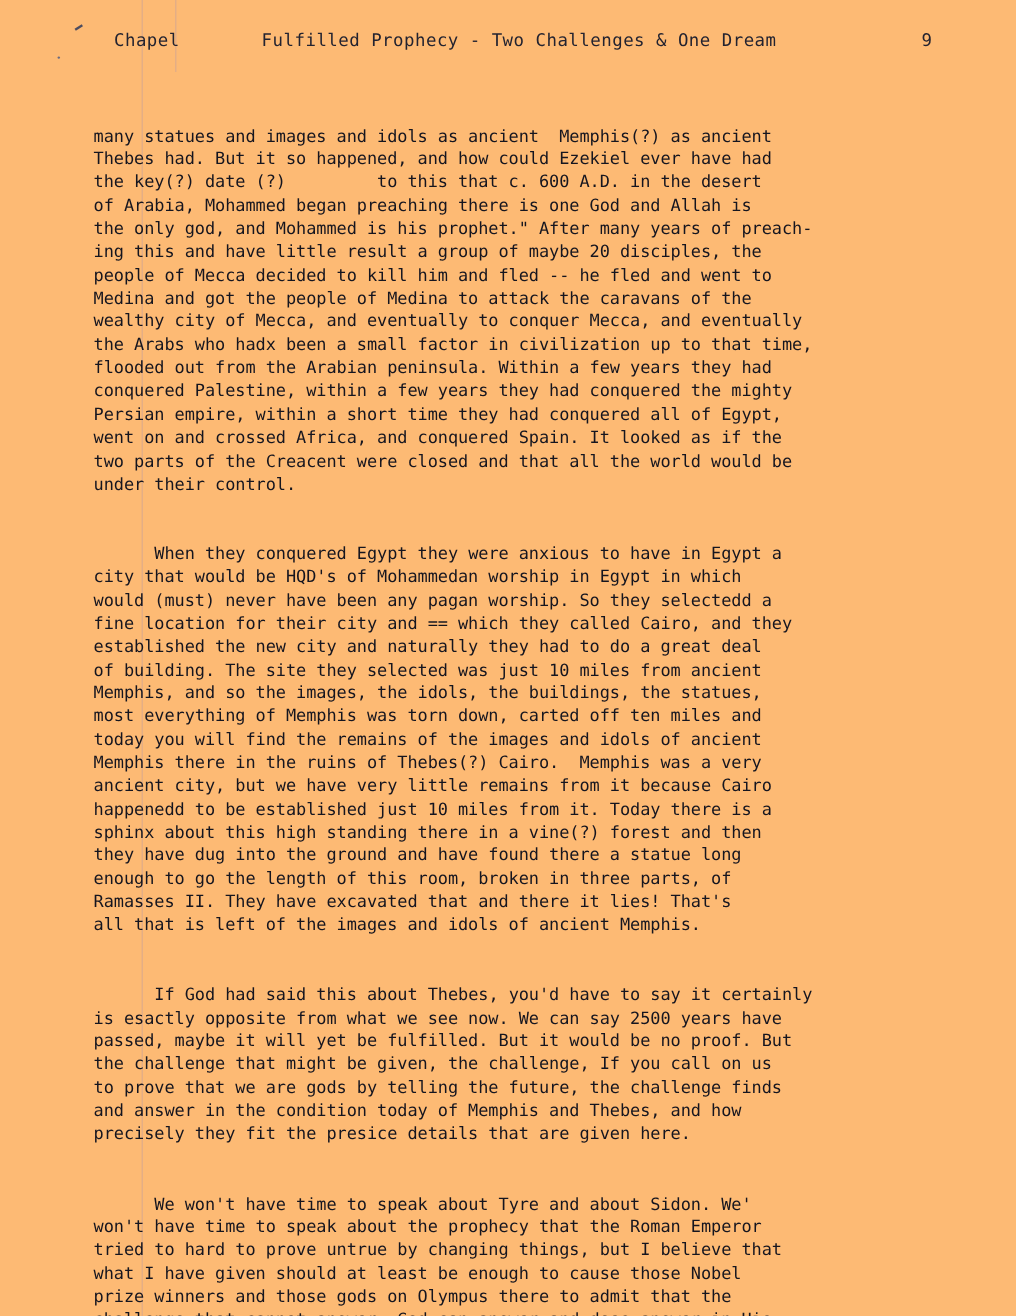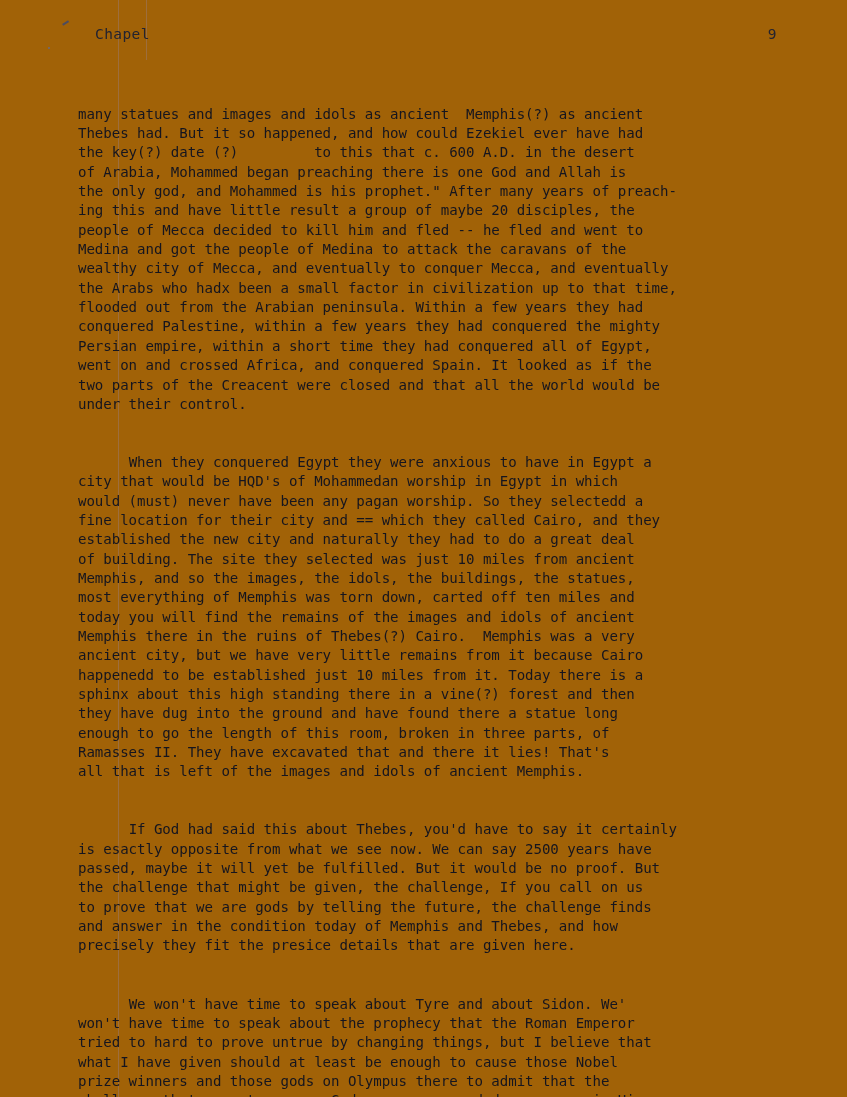--- a/index.html
+++ b/index.html
@@ -12,21 +12,21 @@
     height: 1097px;
     position: relative;
     overflow: hidden;
     font-family: "DejaVu Sans Mono", "Liberation Mono", monospace;
     color: #1c1c28;
   }
 
   .page {
     position: absolute;
     inset: 0;
-    background: #a16207;
+    background: #fdba74;
   }
 
   
   .guide-left {
     position: absolute;
     left: 118px;
     top: 0;
     width: 1px;
     height: 1097px;
     background: rgba(150,140,190,0.30);
@@ -111,20 +111,21 @@
 
 <div class="page">
 
   <div class="guide-left"></div>
   <div class="guide-left2"></div>
   <div class="tick"></div>
   <div class="dot-mark"></div>
 
   <div class="header">
     <span class="chapel">Chapel</span>
+    <span class="title">Fulfilled Prophecy - Two Challenges &amp; One Dream</span>
     <span class="pagenum">9</span>
   </div>
 
   <div class="body-text">
     <p class="para">many statues and images and idols as ancient  Memphis(?) as ancient
 Thebes had. But it so happened, and how could Ezekiel ever have had
 the key(?) date (?)         to this that c. 600 A.D. in the desert
 of Arabia, Mohammed began preaching there is one God and Allah is
 the only god, and Mohammed is his prophet." After many years of preach-
 ing this and have little result a group of maybe 20 disciples, the

